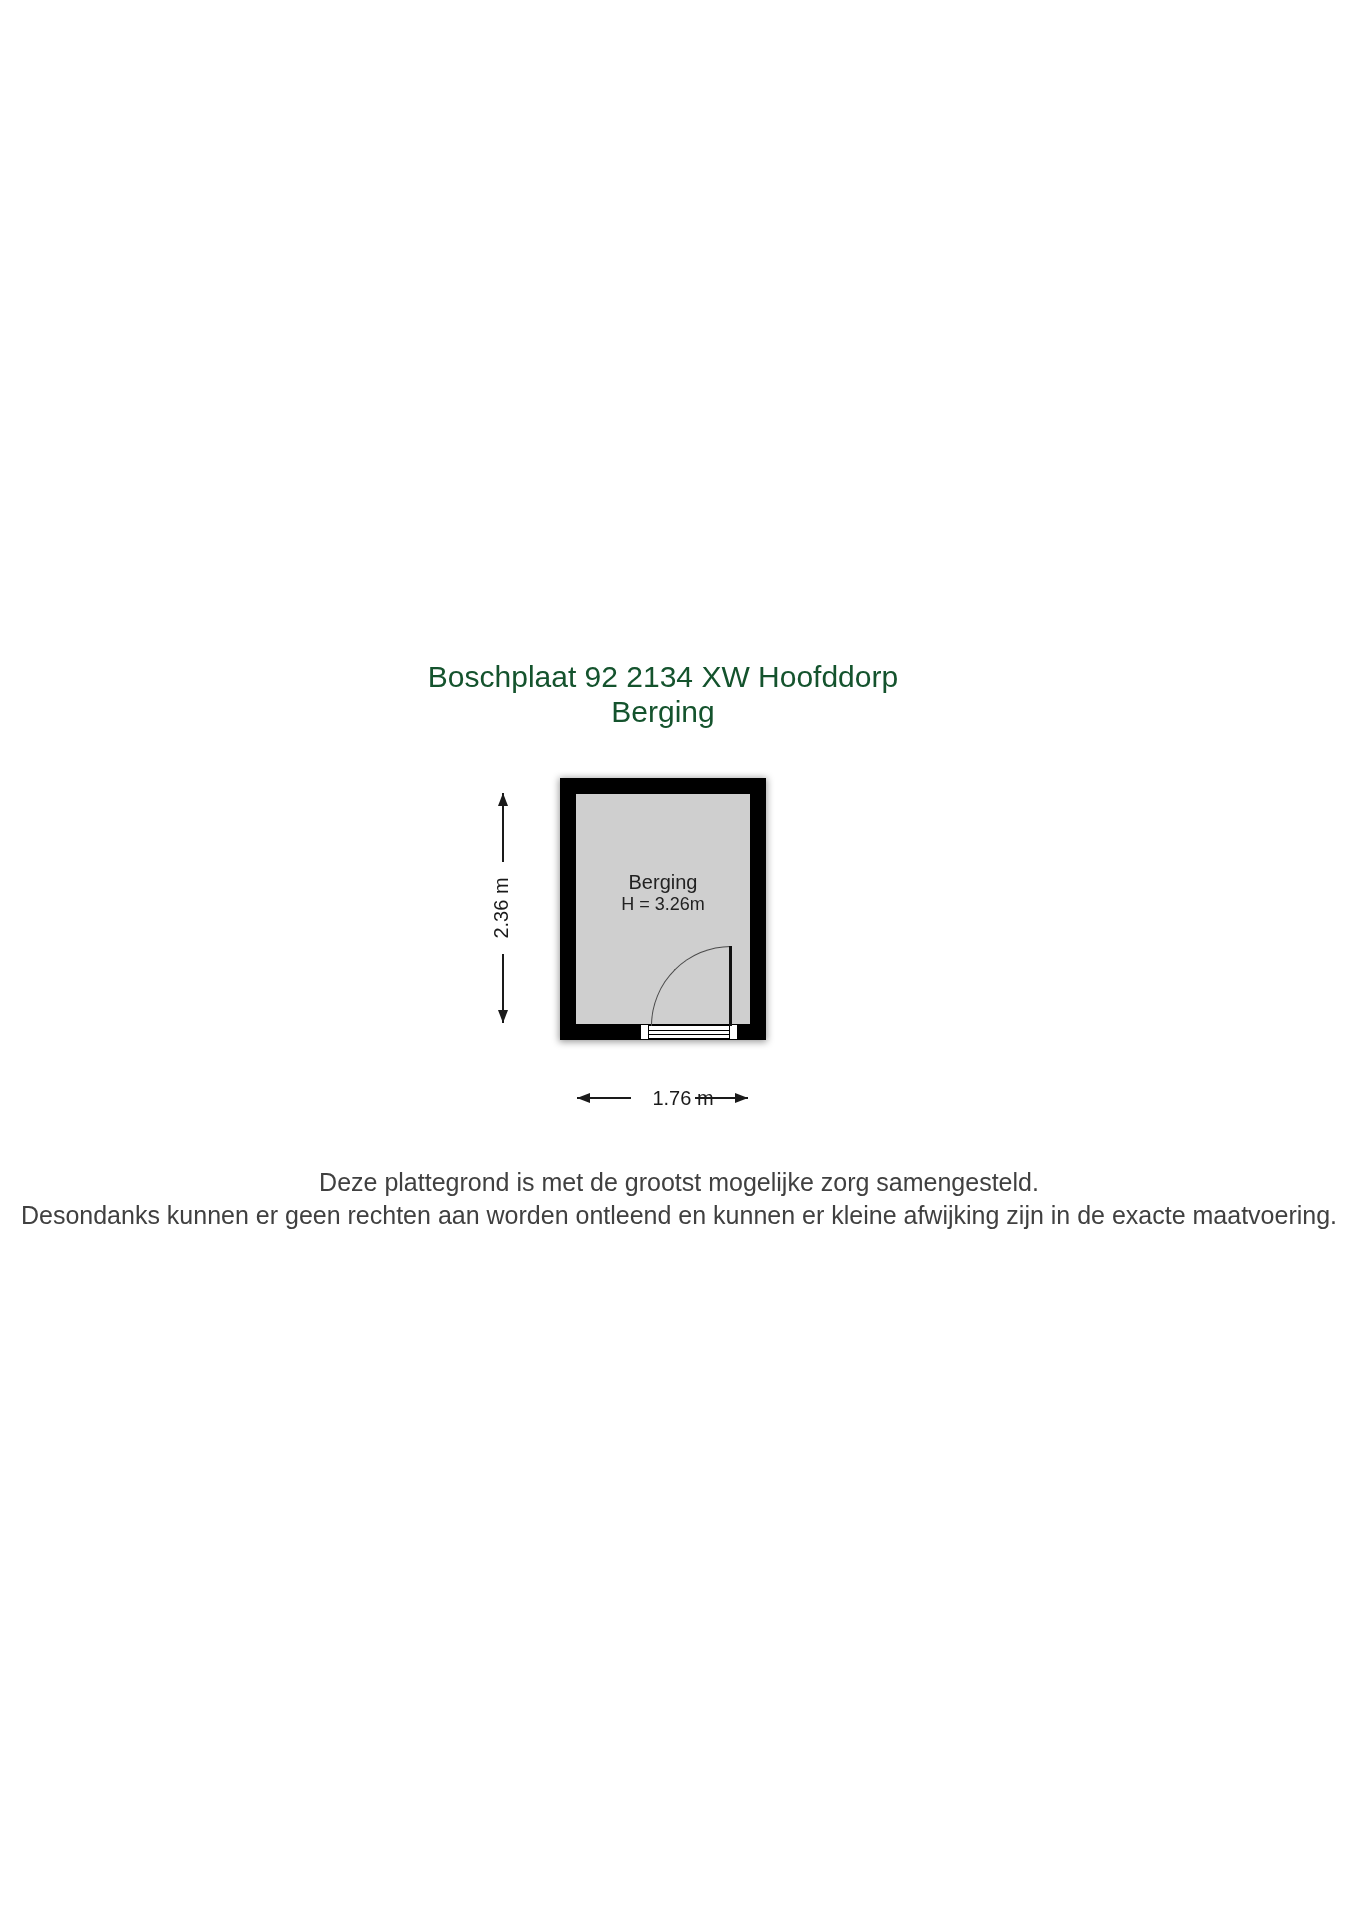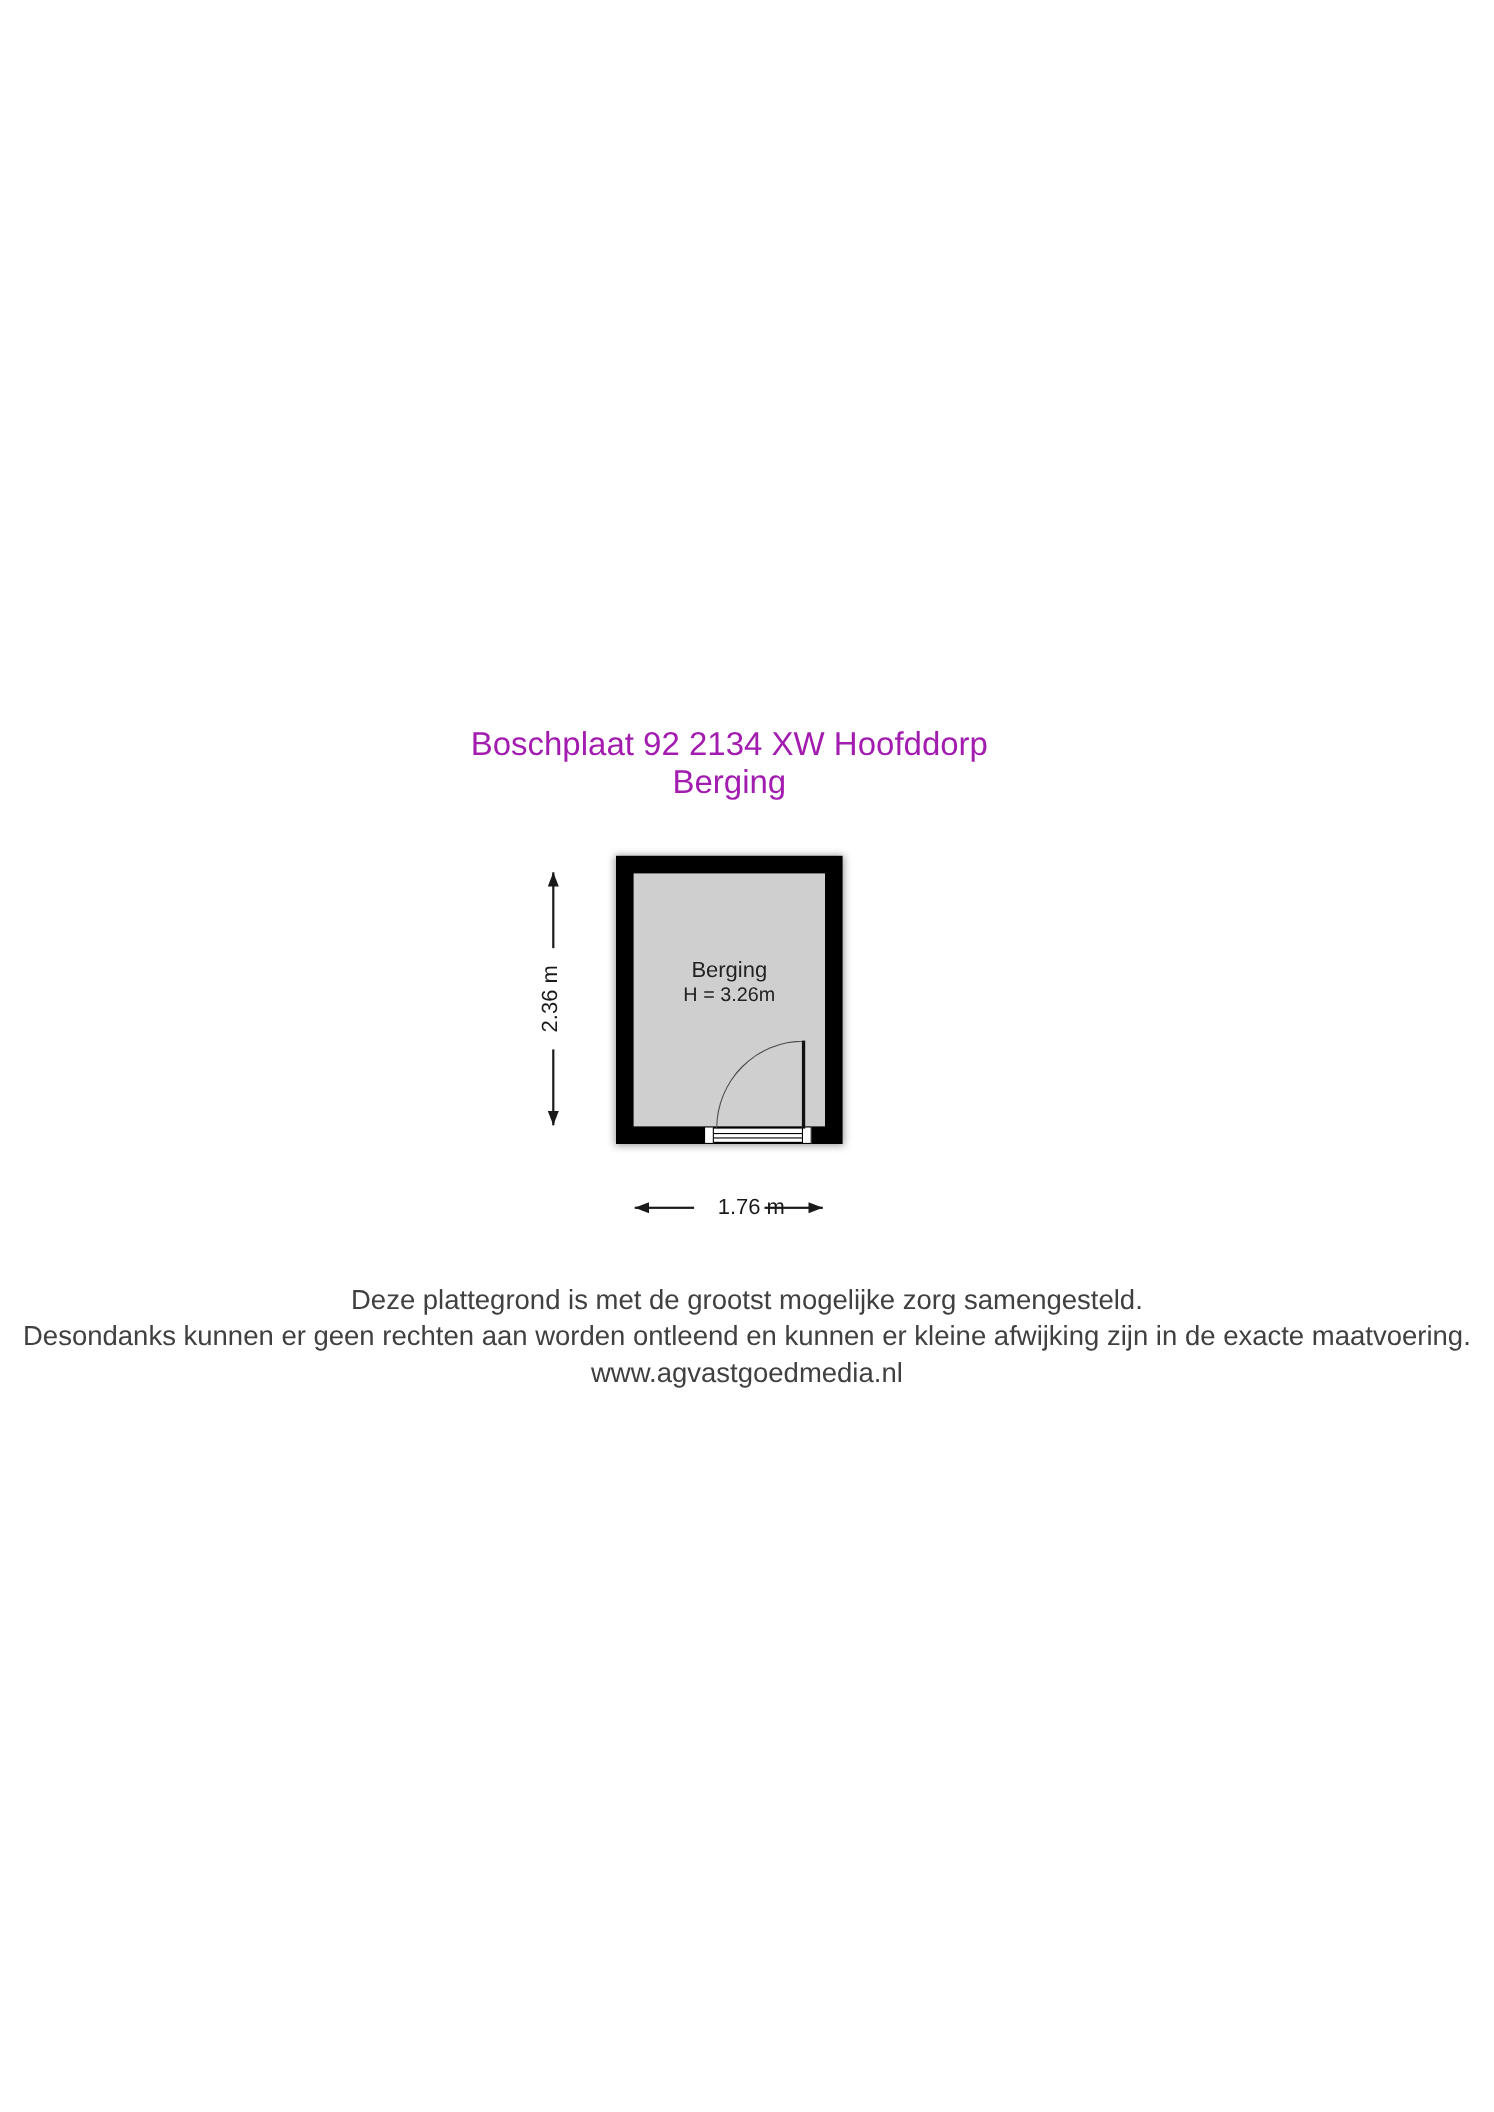--- a/index.html
+++ b/index.html
@@ -14,21 +14,21 @@
   }
   
   .title-block {
     position: absolute;
     left: 0;
     top: 659px;
     width: 1326px;            
     text-align: center;
     font-size: 30px;
     line-height: 35px;
-    color: #a21caf;
+    color: #14532d;
   }
   
   .walls {
     position: absolute;
     left: 560px;
     top: 778px;
     width: 206px;
     height: 262px;
     background: #000000;
     box-shadow: 0 1px 7px 1px rgba(0,0,0,0.40);
@@ -189,16 +189,15 @@
 
   <div class="dim-arrow left"></div>
   <div class="dim-line dim-h seg-left"></div>
   <div class="dim-label horizontal">1.76 m</div>
   <div class="dim-line dim-h seg-right"></div>
   <div class="dim-arrow right"></div>
 
   <div class="footer-block">
     <div>Deze plattegrond is met de grootst mogelijke zorg samengesteld.</div>
     <div>Desondanks kunnen er geen rechten aan worden ontleend en kunnen er kleine afwijking zijn in de exacte maatvoering.</div>
-    <div>www.agvastgoedmedia.nl</div>
   </div>
 
 </div>
 
 </body></html>

